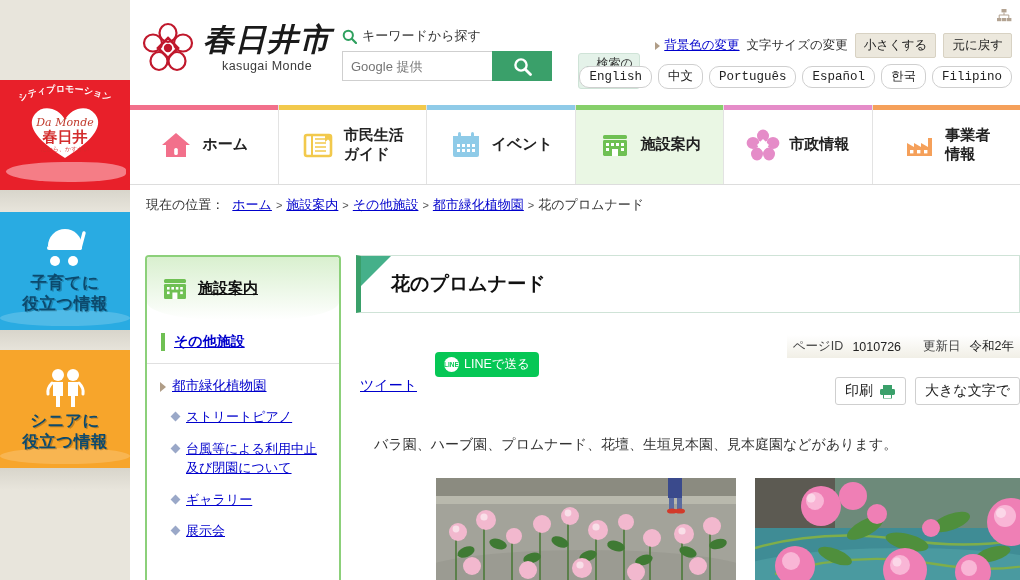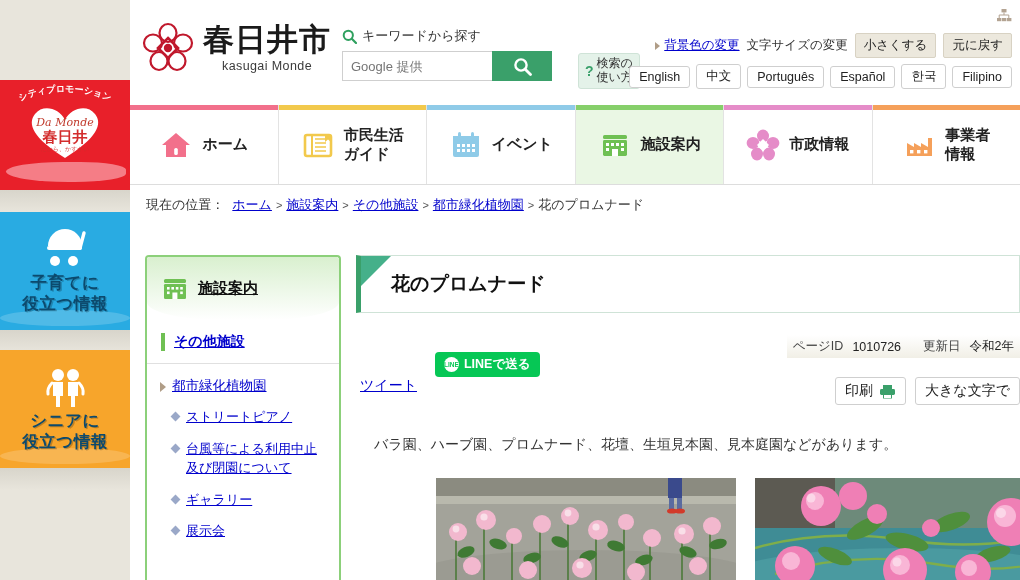--- a/index.html
+++ b/index.html
@@ -58,21 +58,21 @@
     position: absolute; left: 130px; top: 0; width: 890px; height: 105px;
     background: #fff;
   }
   .logo-wrap {
     position: absolute; left: 12px; top: 22px;
     display: flex; align-items: center; gap: 9px; cursor: pointer;
   }
   .logo-mark { width: 52px; height: 52px; }
   .logo-text-ja {
     font-size: 31px; font-weight: bold; color: #1a1a1a; letter-spacing: 1px;
-    line-height: 1; font-family: "DejaVu Sans", sans-serif;
+    line-height: 1; font-family: "DejaVu Sans", sans-serif; font-style: italic;
   }
   .logo-text-en {
     font-size: 12.5px; color: #3a3a3a; letter-spacing: .4px; margin-top: 4px;
     text-align: center;
   }
 
   .search-block { position: absolute; left: 212px; top: 27px; width: 220px; }
   .search-label {
     display: flex; align-items: center; gap: 5px;
     font-size: 13px; color: #333; margin-bottom: 6px;
@@ -113,23 +113,23 @@
   .fs-btn {
     background: #ece8dd; border: 1px solid #d8d2c3; border-radius: 2px;
     font-size: 12.5px; padding: 3px 8px; cursor: pointer; font-family: inherit;
     color: #222;
   }
   .lang-row {
     position: absolute; right: 8px; top: 64px;
     display: flex; align-items: center; gap: 6px;
   }
   .lang-btn {
-    border: 1px solid #cfcfcf; background: #fff; border-radius: 3px;
+    border: 1px solid #cfcfcf; background: #fff; border-radius: 10px;
     font-size: 12.5px; padding: 3px 9px; cursor: pointer;
-    font-family: Liberation Sans, sans-serif; color: #222;
+    font-family: Liberation Mono, monospace; color: #222;
   }
 
   
   .gnav {
     position: absolute; left: 130px; top: 105px; width: 890px; height: 80px;
     display: flex; background: #fff; border-bottom: 1px solid #ddd;
   }
   .gnav-item {
     flex: 1 1 0; position: relative; cursor: pointer;
     display: flex; align-items: center; justify-content: center; gap: 9px;
@@ -227,21 +227,21 @@
   }
   .line-btn {
     display: flex; align-items: center; gap: 5px;
     background: #06c755; border-radius: 4px; padding: 4px 9px; cursor: pointer;
   }
   .line-bubble {
     width: 15px; height: 15px; border-radius: 50%; background: #fff;
     display: flex; align-items: center; justify-content: center;
     font-size: 6.5px; color: #06c755; font-weight: bold;
   }
-  .line-tx { color: #fff; font-size: 12.5px; font-weight: bold; }
+  .line-tx { color: #fff; font-size: 12.5px; font-weight: normal; }
 
   .meta-row {
     position: absolute; right: 0; top: 80px;
     display: flex; align-items: center; gap: 22px;
     background: linear-gradient(#ffffff, #f1efe6);
     padding: 3px 6px;
   }
   .meta-pair { display: flex; align-items: center; gap: 9px; }
   .meta-k { font-size: 12.5px; color: #444; }
   .meta-v { font-size: 12.5px; color: #222; }

